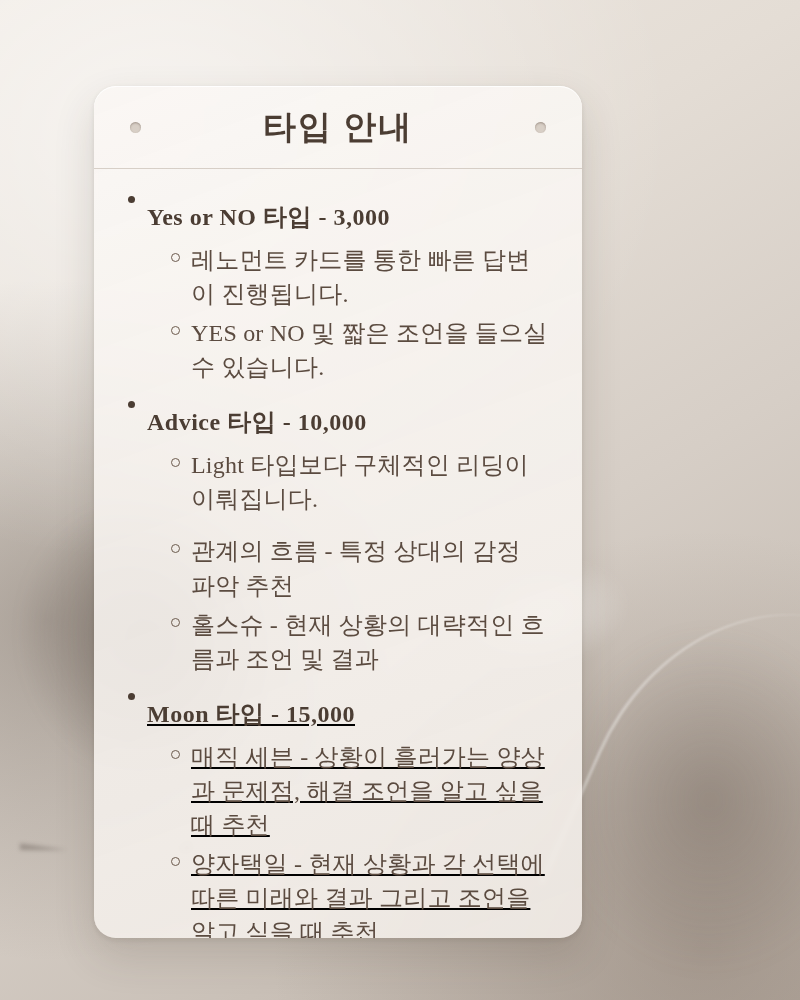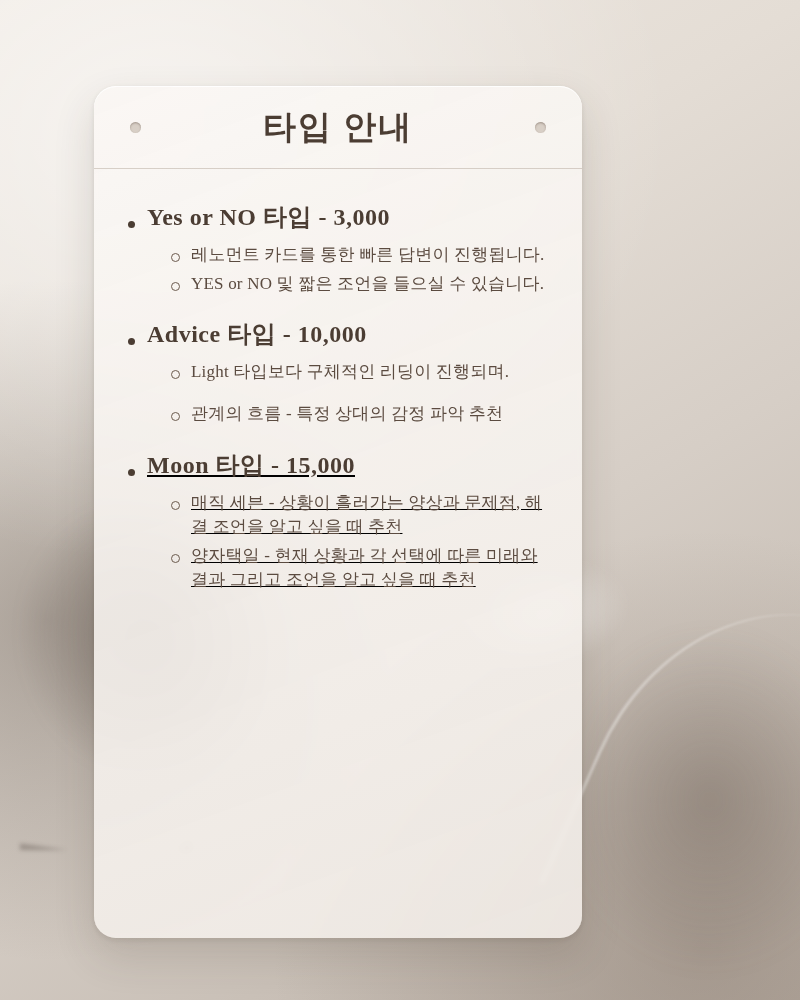--- a/index.html
+++ b/index.html
@@ -122,21 +122,21 @@
 
   .card-body {
     padding: 32px 34px 0 34px;
   }
 
   .group { margin-bottom: 22px; }
   .group:last-child { margin-bottom: 0; text-decoration: underline; }
 
   .group-head {
     display: flex;
-    align-items: flex-end;
+    align-items: flex-start;
     gap: 12px;
     margin-bottom: 10px;
   }
   .bullet-dot {
     width: 7px;
     height: 7px;
     border-radius: 50%;
     background: #4b3d33;
     flex: 0 0 auto;
     transform: translateY(-5px);
@@ -159,21 +159,21 @@
   .sub-item:last-child { margin-bottom: 0; }
   .bullet-ring {
     width: 7px;
     height: 7px;
     border-radius: 50%;
     border: 1.4px solid #6b5a4d;
     flex: 0 0 auto;
     margin-top: 10px;
   }
   .sub-text {
-    font-size: 17px;
+    font-size: 24px;
     line-height: 1.42;
     color: #5b4b40;
     letter-spacing: 0.2px;
   }
   .sub-gap { height: 18px; }
 </style>
 </head>
 <body>
 
 <div class="bg">
@@ -213,28 +213,32 @@
 
 
     <div class="group">
       <div class="group-head">
         <span class="bullet-dot"></span>
         <span class="group-title">Advice 타입 - 10,000</span>
       </div>
       <ul class="sub-list">
         <li class="sub-item">
           <span class="bullet-ring"></span>
-          <span class="sub-text">Light 타입보다 구체적인 리딩이 진행되며.</span>
+          <span class="sub-text">Light 타입보다 구체적인 리딩이 이뤄집니다.</span>
         </li>
       </ul>
       <div class="sub-gap"></div>
       <ul class="sub-list">
         <li class="sub-item">
           <span class="bullet-ring"></span>
           <span class="sub-text">관계의 흐름 - 특정 상대의 감정 파악 추천</span>
+        </li>
+        <li class="sub-item">
+          <span class="bullet-ring"></span>
+          <span class="sub-text">홀스슈 - 현재 상황의 대략적인 흐름과 조언 및 결과</span>
         </li>
       </ul>
     </div>
 
     <div class="group">
       <div class="group-head">
         <span class="bullet-dot"></span>
         <span class="group-title">Moon 타입 - 15,000</span>
       </div>
       <ul class="sub-list">

